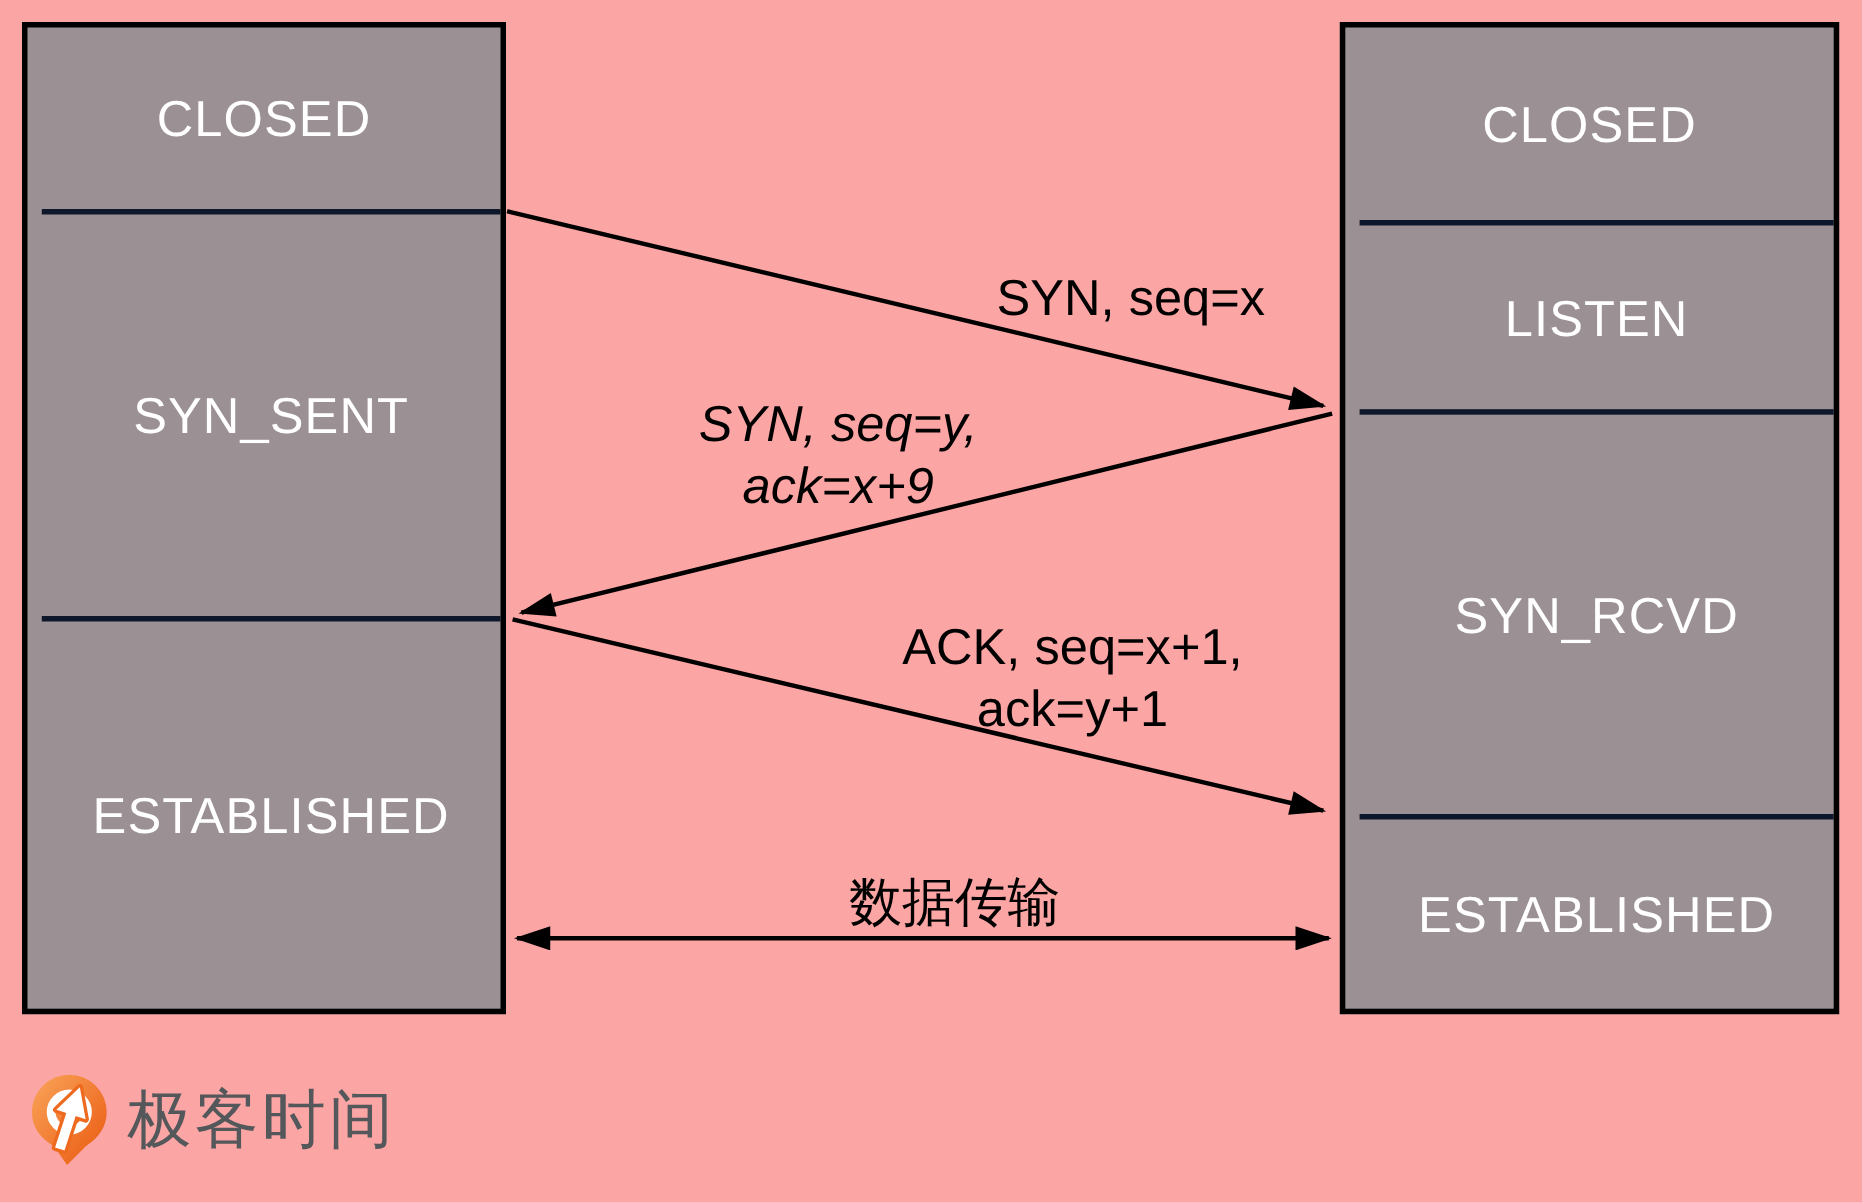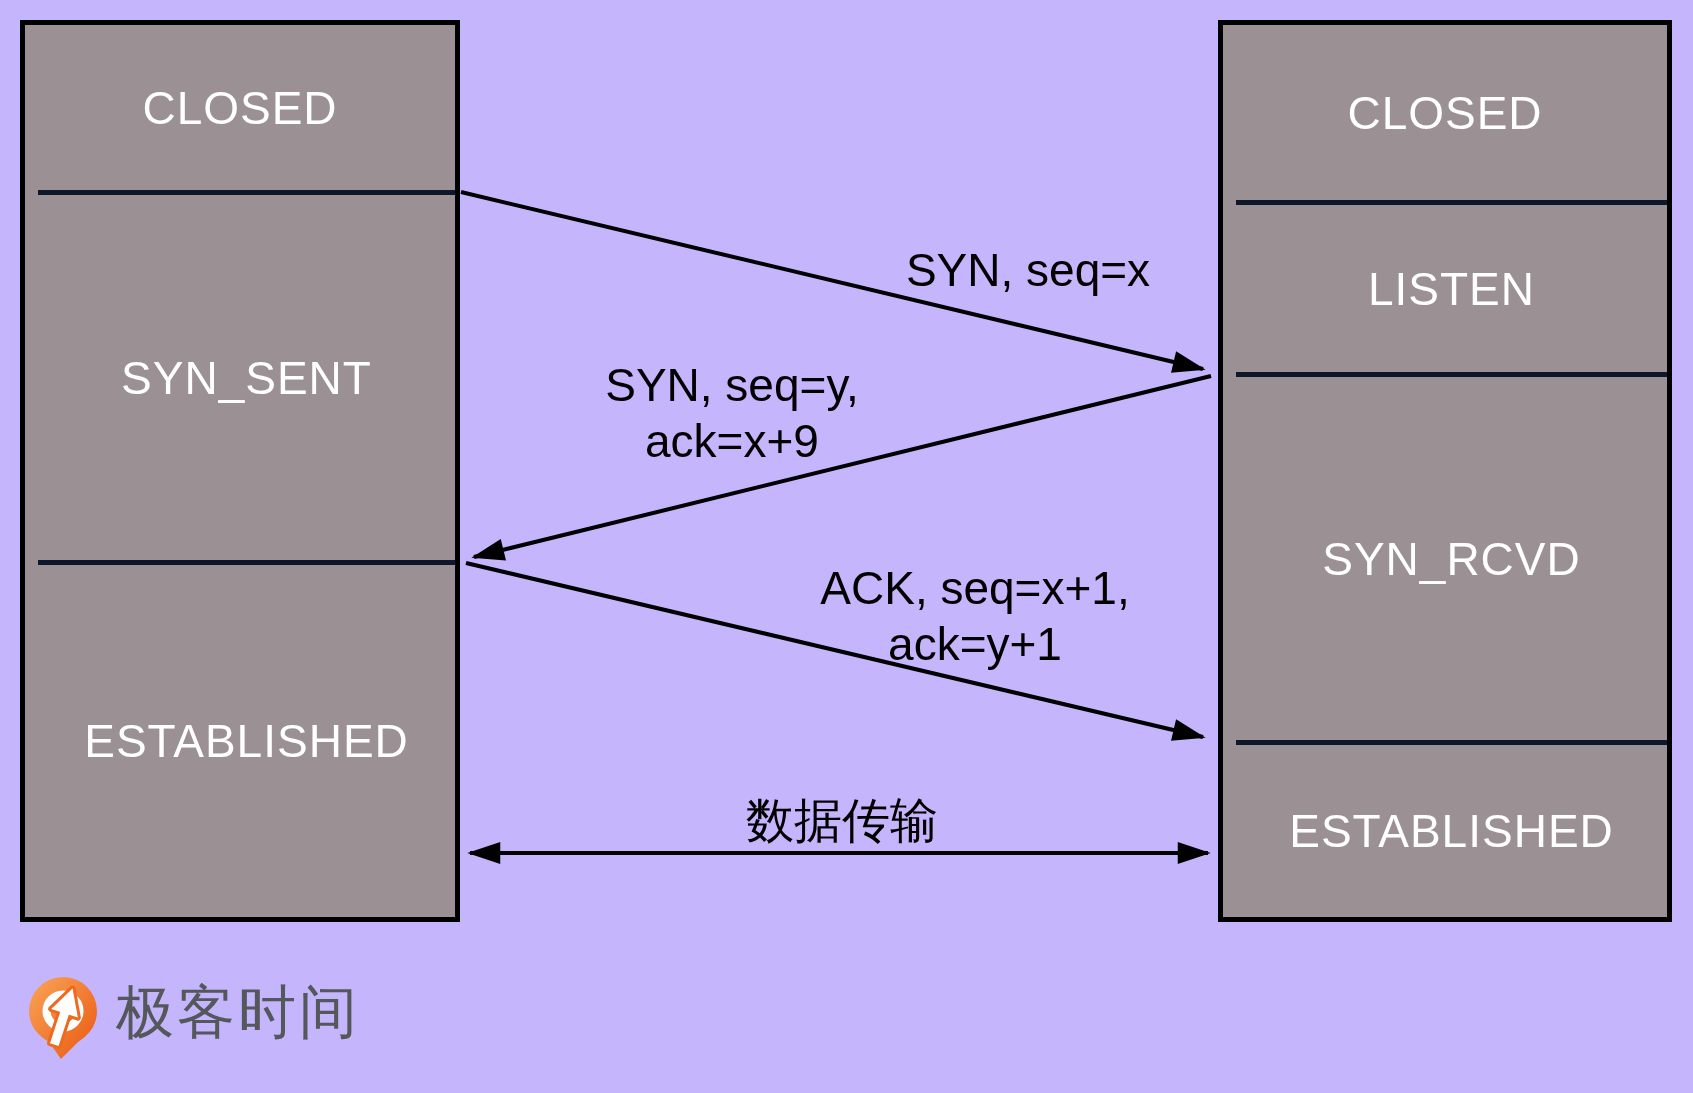--- a/index.html
+++ b/index.html
@@ -1,19 +1,19 @@
 <!DOCTYPE html>
 <html><head>
 <meta charset="utf-8">
 <style>
   html,body { margin:0; padding:0; background:#ffffff; }
   #canvas {
     position:relative;
     width:1693px; height:1093px;
-    background:#c4b5fd;
+    background:#fca5a5;
     overflow:hidden;
     font-family:"Liberation Sans", sans-serif;
   }
 
   
   .state-column {
     position:absolute;
     top:20px;
     height:902px;
     box-sizing:border-box;
@@ -62,31 +62,31 @@
     position:absolute;
     transform:translate(-50%,-50%);
     font-size:46px;
     line-height:56px;
     color:#000000;
     text-align:center;
     white-space:nowrap;
     z-index:3;
   }
   #msg-syn      { left:1028px; top:270px; }
-  #msg-syn-ack  { left:732px;  top:413px; }
+  #msg-syn-ack  { left:762px;  top:413px;font-style:italic; }
   #msg-ack      { left:975px;  top:616px; }
-  #msg-data     { left:842px;  top:821px; font-size:48px; }
+  #msg-data     { left:868px;  top:821px; font-size:48px; }
   .msg-line { display:block; }
 
   
   #logo {
     position:absolute;
     left:24px; top:974px;
     display:flex;
-    align-items:flex-start;
+    align-items:center;
     gap:14px;
     z-index:3;
   }
   #logo-text {
     font-size:58px;
     font-weight:500;
     color:#54585B;
     letter-spacing:3px;
   }
 </style>

